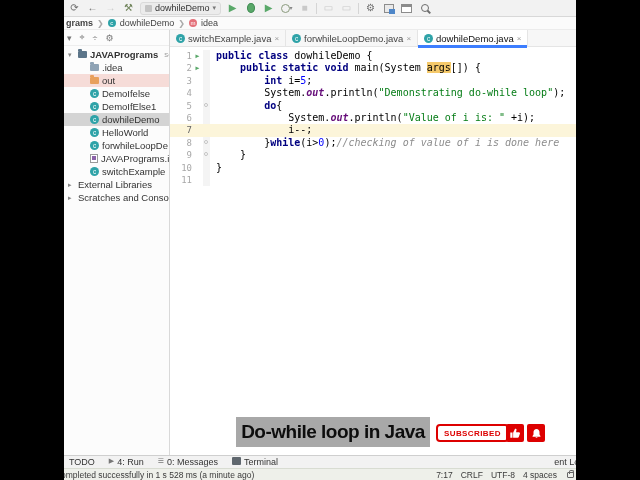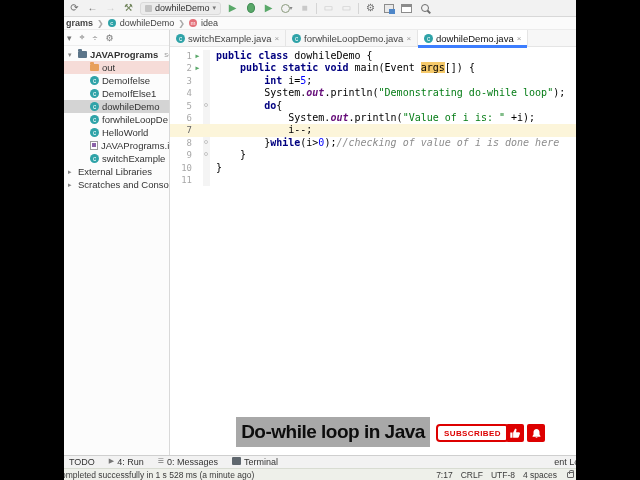--- a/index.html
+++ b/index.html
@@ -176,20 +176,25 @@
         <span>÷</span>
         <span>⚙</span>
       </div>
       <div class="tree" id="tree">
           <div class="trow">
             <span class="chev">▾</span>
             <span class="ic-folder f-root"></span>
             <span style="font-weight: bold;">JAVAPrograms</span>
             <span class="extra">sou</span>
           </div>
+          <div class="trow ind">
+            <span class="chev"></span>
+            <span class="ic-folder f-blue"></span>
+            <span>.idea</span>
+          </div>
           <div class="trow ind" style="background: rgb(246, 220, 216);">
             <span class="chev"></span>
             <span class="ic-folder f-orange"></span>
             <span>out</span>
           </div>
           <div class="trow ind">
             <span class="chev"></span>
             <span class="ic-class">c</span>
             <span>DemoIfelse</span>
           </div>
@@ -199,26 +204,26 @@
             <span>DemoIfElse1</span>
           </div>
           <div class="trow ind" style="background: rgb(212, 212, 212);">
             <span class="chev"></span>
             <span class="ic-class">c</span>
             <span>dowhileDemo</span>
           </div>
           <div class="trow ind">
             <span class="chev"></span>
             <span class="ic-class">c</span>
+            <span>HelloWorld</span>
+          </div>
+          <div class="trow ind">
+            <span class="chev"></span>
+            <span class="ic-class">c</span>
             <span>forwhileLoopDe</span>
-          </div>
-          <div class="trow ind">
-            <span class="chev"></span>
-            <span class="ic-class">c</span>
-            <span>HelloWorld</span>
           </div>
           <div class="trow ind">
             <span class="chev"></span>
             <span class="ic-iml"></span>
             <span>JAVAPrograms.i</span>
           </div>
           <div class="trow ind">
             <span class="chev"></span>
             <span class="ic-class">c</span>
             <span>switchExample</span>
@@ -247,21 +252,21 @@
             <span class="x">×</span>
           </div>
           <div class="tab active">
             <span class="ic-class">c</span>
             <span>dowhileDemo.java</span>
             <span class="x">×</span>
           </div>
         </div>
       <div class="code" id="code">
           <div class="cline"><span class="lnum">1</span><span class="gut">▶</span><span class="fold"></span><span class="ctext"><span class="tk-kw">public class </span><span>dowhileDemo {</span></span></div>
-          <div class="cline"><span class="lnum">2</span><span class="gut">▶</span><span class="fold"></span><span class="ctext"><span>    </span><span class="tk-kw">public static void </span><span>main(Event </span><span class="tk-hl">args</span><span>[]) {</span></span></div>
+          <div class="cline"><span class="lnum">2</span><span class="gut">▶</span><span class="fold"></span><span class="ctext"><span>    </span><span class="tk-kw">public static void </span><span>main(System </span><span class="tk-hl">args</span><span>[]) {</span></span></div>
           <div class="cline"><span class="lnum">3</span><span class="gut"></span><span class="fold"></span><span class="ctext"><span>        </span><span class="tk-kw">int </span><span>i=</span><span class="tk-num">5</span><span>;</span></span></div>
           <div class="cline"><span class="lnum">4</span><span class="gut"></span><span class="fold"></span><span class="ctext"><span>        System.</span><span class="tk-field">out</span><span>.println(</span><span class="tk-str">"Demonstrating do-while loop"</span><span>);</span></span></div>
           <div class="cline"><span class="lnum">5</span><span class="gut"></span><span class="fold"><span class="dot"></span></span><span class="ctext"><span>        </span><span class="tk-kw">do</span><span>{</span></span></div>
           <div class="cline"><span class="lnum">6</span><span class="gut"></span><span class="fold"></span><span class="ctext"><span>            System.</span><span class="tk-field">out</span><span>.println(</span><span class="tk-str">"Value of i is: "</span><span> +i);</span></span></div>
           <div class="cline current"><span class="lnum" style="color: rgb(102, 102, 102);">7</span><span class="gut"></span><span class="fold"></span><span class="ctext"><span>            i--;</span></span></div>
           <div class="cline"><span class="lnum">8</span><span class="gut"></span><span class="fold"><span class="dot"></span></span><span class="ctext"><span>        }</span><span class="tk-kw">while</span><span>(i&gt;</span><span class="tk-num">0</span><span>);</span><span class="tk-cmt">//checking of value of i is done here</span></span></div>
           <div class="cline"><span class="lnum">9</span><span class="gut"></span><span class="fold"><span class="dot"></span></span><span class="ctext"><span>    }</span></span></div>
           <div class="cline"><span class="lnum">10</span><span class="gut"></span><span class="fold"></span><span class="ctext"><span>}</span></span></div>
           <div class="cline"><span class="lnum">11</span><span class="gut"></span><span class="fold"></span><span class="ctext"></span></div>
         </div>

